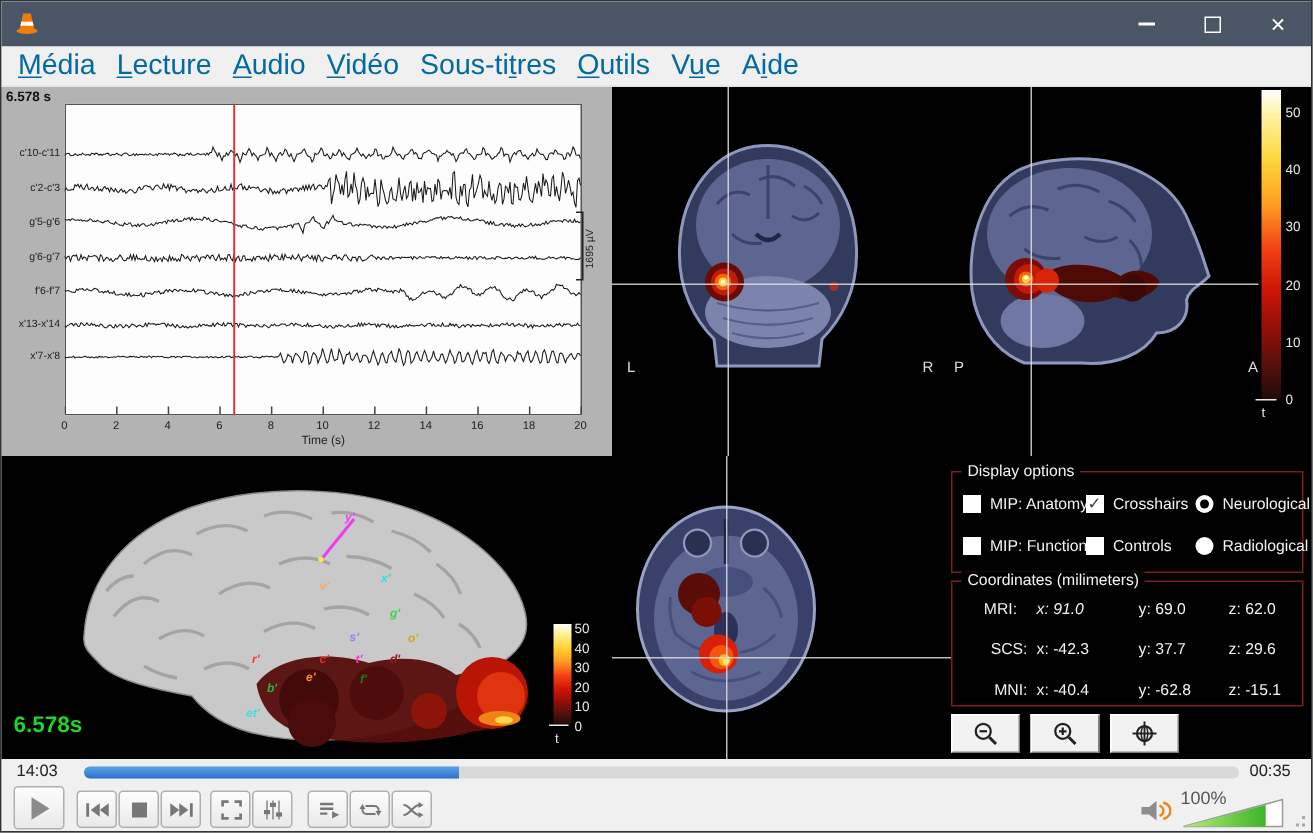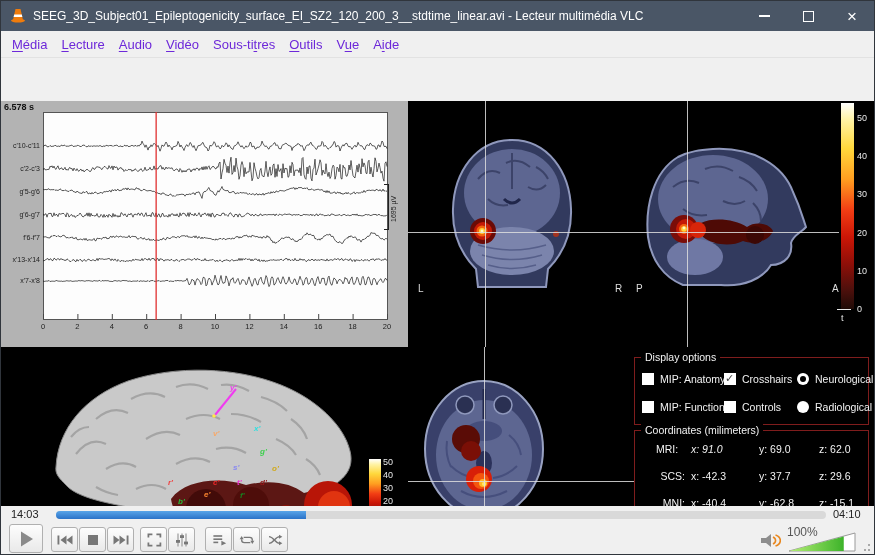--- a/index.html
+++ b/index.html
@@ -10,25 +10,25 @@
   
   .titlebar{position:absolute;left:0;top:0;width:100%;height:30px;background:#4a5666;display:flex;align-items:center;}
   .title-text{color:#fff;font-size:12px;margin-left:8px;white-space:nowrap;}
   .win-btn{position:absolute;top:0;width:44px;height:30px;display:flex;align-items:center;justify-content:center;color:#fff;}
   .glyph-min{width:11px;height:2px;background:#fff;}
   .glyph-max{width:11px;height:11px;border:1.5px solid #fff;}
   .glyph-close{font-size:17px;line-height:17px;}
 
   
   .menubar{position:absolute;left:0;top:30px;width:100%;height:27px;background:#f0f0f0;border-bottom:1px solid #e2e2e2;display:flex;align-items:center;padding-left:4px;}
-  .menu-item{font-size:13px;color:#6d28d9;padding:4px 7px;cursor:default;}
+  .menu-item{font-size:19px;color:#0369a1;padding:4px 7px;cursor:default;}
   .menu-item u{text-underline-offset:2px;}
 
   
-  .video{position:absolute;left:0;top:57px;width:717px;height:448px;background:#000;margin-top:43px;}
+  .video{position:absolute;left:0;top:57px;width:717px;height:448px;background:#000;}
   .q{position:absolute;overflow:hidden;}
   .eeg-panel{left:0;top:0;width:407px;height:246px;background:#b3b3b3;}
   .q-tr{left:407px;top:0;width:468px;height:246px;background:#000;}
   .q-bl{left:0;top:246px;width:407px;height:202px;background:#000;}
   .q-br{left:407px;top:246px;width:468px;height:202px;background:#000;}
 
   .eeg-time{left:3px;top:1px;font-size:9px;font-weight:bold;color:#111;}
   .eeg-plot{left:42px;top:11px;width:345px;height:208px;background:#fdfdfd;}
   .ch-label{position:absolute;left:0;width:39px;text-align:right;font-size:7px;color:#222;}
   .x-tick{position:absolute;width:16px;margin-left:-8px;text-align:center;font-size:7.5px;color:#222;top:221px;}
@@ -71,21 +71,20 @@
 <body>
 
 <div class="window">
 
   <div class="titlebar">
     <svg class="abs" style="left:8px;top:6px" width="18" height="18" viewBox="0 0 18 18">
       <path d="M6.5,2 h5 l2.5,11 h-10 Z" fill="#f07c0c"></path>
       <path d="M5.2,7.5 h7.6 l0.6,2.6 h-8.8 Z" fill="#fff"></path>
       <ellipse cx="9" cy="13.6" rx="7" ry="2" fill="#f07c0c"></ellipse>
     </svg>
-    <span class="title-text" style="margin-left:32px">SEEG_3D_Subject01_Epileptogenicity_surface_EI_SZ2_120_200_3__stdtime_linear.avi - Lecteur multimédia VLC</span>
     <div class="win-btn" style="right:88px">
         <div class="glyph-min"></div>
       </div>
     <div class="win-btn" style="right:44px">
         <div class="glyph-max"></div>
       </div>
     <div class="win-btn" style="right:0">
         <span class="glyph-close">×</span>
       </div>
   </div>
@@ -144,20 +143,21 @@
           <span class="x-tick" style="left: 110.8px;">4</span>
           <span class="x-tick" style="left: 145.2px;">6</span>
           <span class="x-tick" style="left: 179.6px;">8</span>
           <span class="x-tick" style="left: 214px;">10</span>
           <span class="x-tick" style="left: 248.4px;">12</span>
           <span class="x-tick" style="left: 282.8px;">14</span>
           <span class="x-tick" style="left: 317.2px;">16</span>
           <span class="x-tick" style="left: 351.6px;">18</span>
           <span class="x-tick" style="left: 386px;">20</span>
         </div>
+      <div class="abs eeg-xlabel">Time (s)</div>
       <div class="abs eeg-scale"></div>
       <span class="abs eeg-scale-label">1695 µV</span>
     </div>
 
     <div class="q q-tr">
 
       <svg class="abs" style="left:40px;top:36px" width="130" height="152" viewBox="0 0 130 152">
         <path d="M64,3 C100,3 122,35 123,72 C124,100 112,120 100,132 L98,150 L30,150 L28,132 C16,120 4,100 5,72 C6,35 28,3 64,3 Z" fill="#323a5e" stroke="#8f98bc" stroke-width="2"></path>
         <ellipse cx="64" cy="56" rx="48" ry="44" fill="#5d6691"></ellipse>
         <g stroke="#343b60" stroke-width="2" fill="none" opacity=".8">
@@ -395,21 +395,21 @@
         </svg>
       </div>
     </div>
   </div>
 
   <div class="controls">
     <span class="time-text" style="left:10px">14:03</span>
     <div class="seek-track">
       <div class="seek-fill" id="seek-fill" style="width: 250px;"></div>
     </div>
-    <span class="time-text" style="left:832px">04:10</span>
+    <span class="time-text" style="left:832px">00:35</span>
 
     <div class="vbtn" style="left:8px;top:18px;width:34px;height:29px">
       <svg width="20" height="20" viewBox="0 0 20 20">
           <path d="M5,2.5 L17,10 L5,17.5 Z" fill="#8a8a8a"></path>
         </svg>
     </div>
     <div class="vbtn" style="left:50px;top:21px;width:27px;height:25px">
       <svg width="18" height="14" viewBox="0 0 24 16">
           <rect x="2" y="2" width="2.5" height="12" fill="#777"></rect>
           <path d="M14,2 L6,8 L14,14 Z" fill="#777"></path>

